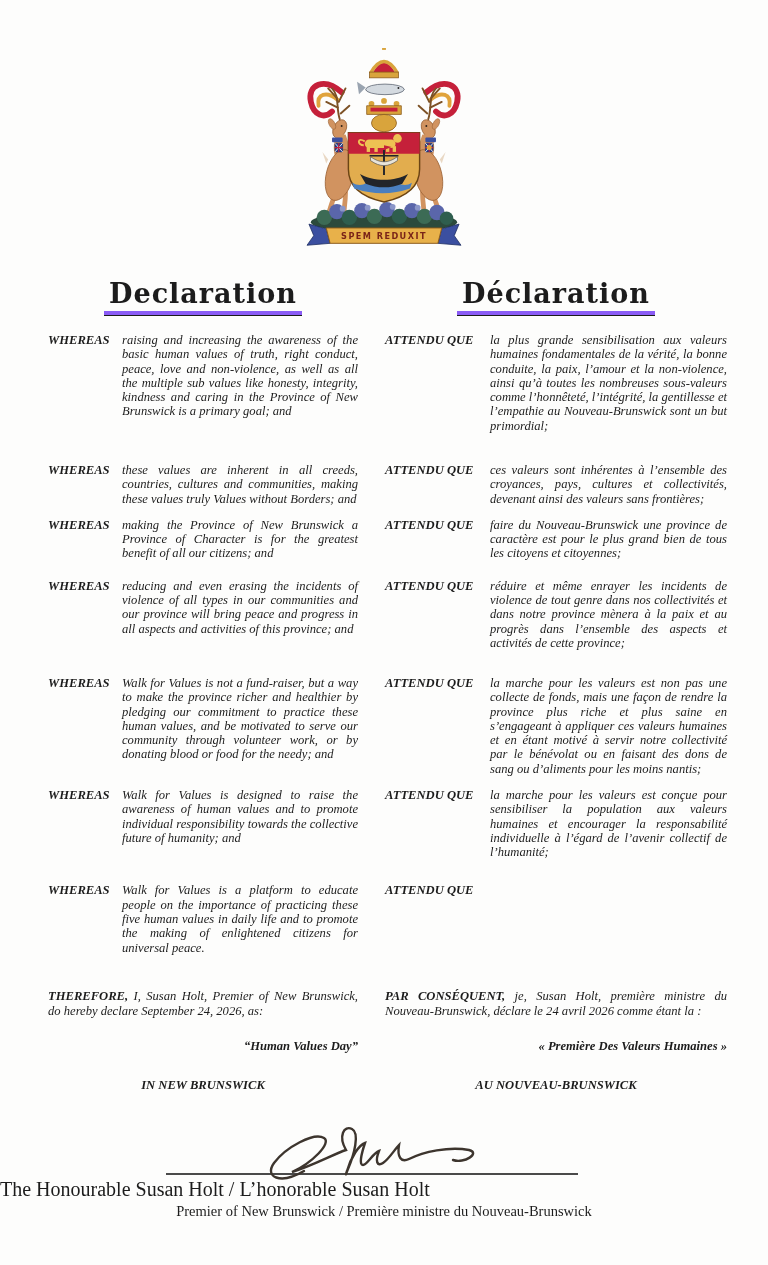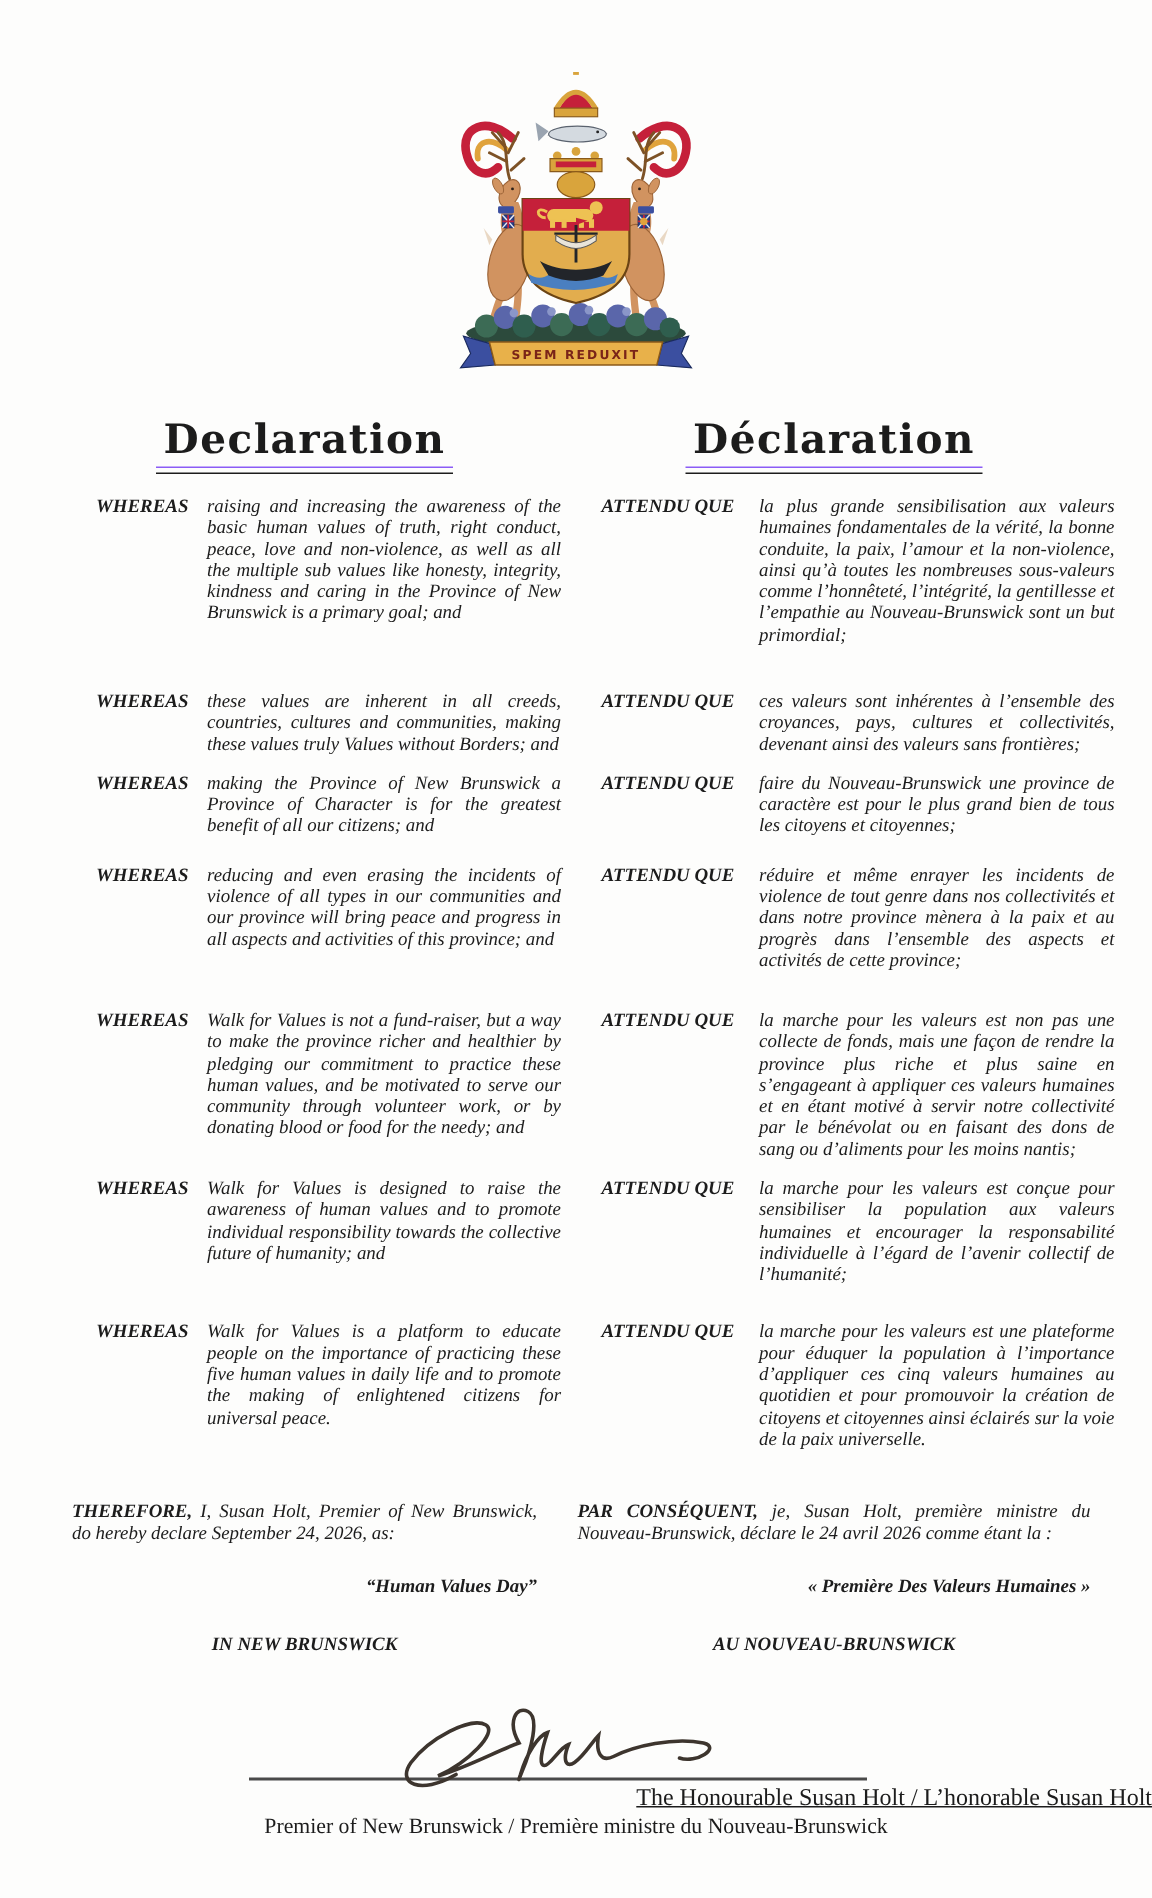--- a/index.html
+++ b/index.html
@@ -16,51 +16,51 @@
   .crest-wrap{display:flex;justify-content:center;padding-top:48px;}
 
   
   .headers{display:flex;padding-left:48px;margin-top:26px;}
   .head-half{width:310px;margin-right:27px;text-align:center;}
   .head-half.fr{width:342px;margin-right:0;}
   .gothic{
     display:inline-block;position:relative;
     font-family:"DejaVu Serif",serif;font-weight:bold;
     font-size:27px;letter-spacing:1px;
-    border-bottom:1px solid #8b5cf6;padding:0 5px 2px;
+    border-bottom:4px solid #8b5cf6;padding:0 5px 2px;
   }
   .gothic::after{
     content:"";position:absolute;left:0;right:0;bottom:-5px;
     border-bottom:1px solid #1c1c1c;
   }
 
   
   .clauses{margin-top:18px;font-size:12.6px;line-height:1.135;font-style:italic;}
-  .clause-row{display:flex;padding-left:64px;}
+  .clause-row{display:flex;padding-left:48px;}
   .half-en{width:310px;margin-right:27px;display:flex;}
   .half-fr{width:342px;display:flex;}
   .lbl{font-weight:bold;flex-shrink:0;}
   .lbl.en{width:74px;}
   .lbl.fr{width:105px;}
   .txt{flex:1;text-align:justify;}
 
   
   .therefore{display:flex;padding-left:48px;margin-top:34px;font-size:12.6px;line-height:1.2;font-style:italic;}
   .th-half{width:310px;margin-right:27px;}
   .th-half.fr{width:342px;margin-right:0;}
   .th-para{text-align:justify;margin:0;}
   .th-para b{font-weight:bold;}
   .day-line{text-align:right;font-weight:bold;margin-top:20px;}
   .place-line{text-align:center;font-weight:bold;margin-top:24px;}
 
   
   .sig-block{margin-top:26px;}
   .sig-scrawl{display:block;margin-left:240px;margin-bottom:-16px;}
   .sig-line{margin-left:166px;width:412px;border-top:2px solid #4a4a4a;}
-  .sig-name{font-size:16px;text-align:right;margin-top:3px;text-decoration:underline;}
+  .sig-name{font-size:20px;text-align:left;margin-top:3px;}
   .sig-title{font-size:14.5px;text-align:center;margin-top:2px;}
 </style>
 </head>
 <body>
 
 <div class="page">
 
   <div class="crest-wrap">
     <svg width="208" height="204" viewBox="0 0 208 212">
 
@@ -245,21 +245,20 @@
         </div>
     </div>
 
     <div class="clause-row" style="margin-bottom:0;">
       <div class="half-en">
           <div class="lbl en">WHEREAS</div>
           <div class="txt">Walk for Values is a platform to educate people on the importance of practicing these five human values in daily life and to promote the making of enlightened citizens for universal peace.</div>
         </div>
       <div class="half-fr">
           <div class="lbl fr">ATTENDU QUE</div>
-          <div class="txt">la marche pour les valeurs est une plateforme pour éduquer la population à l’importance d’appliquer ces cinq valeurs humaines au quotidien et pour promouvoir la création de citoyens et citoyennes ainsi éclairés sur la voie de la paix universelle.</div>
         </div>
     </div>
 
   </div>
 
   <div class="therefore">
     <div class="th-half">
       <p class="th-para"><b>THEREFORE,</b><span> I, Susan Holt, Premier of New Brunswick, do hereby declare September 24, 2026, as:</span></p>
       <div class="day-line">“Human Values Day”</div>
       <div class="place-line">IN NEW BRUNSWICK</div>

